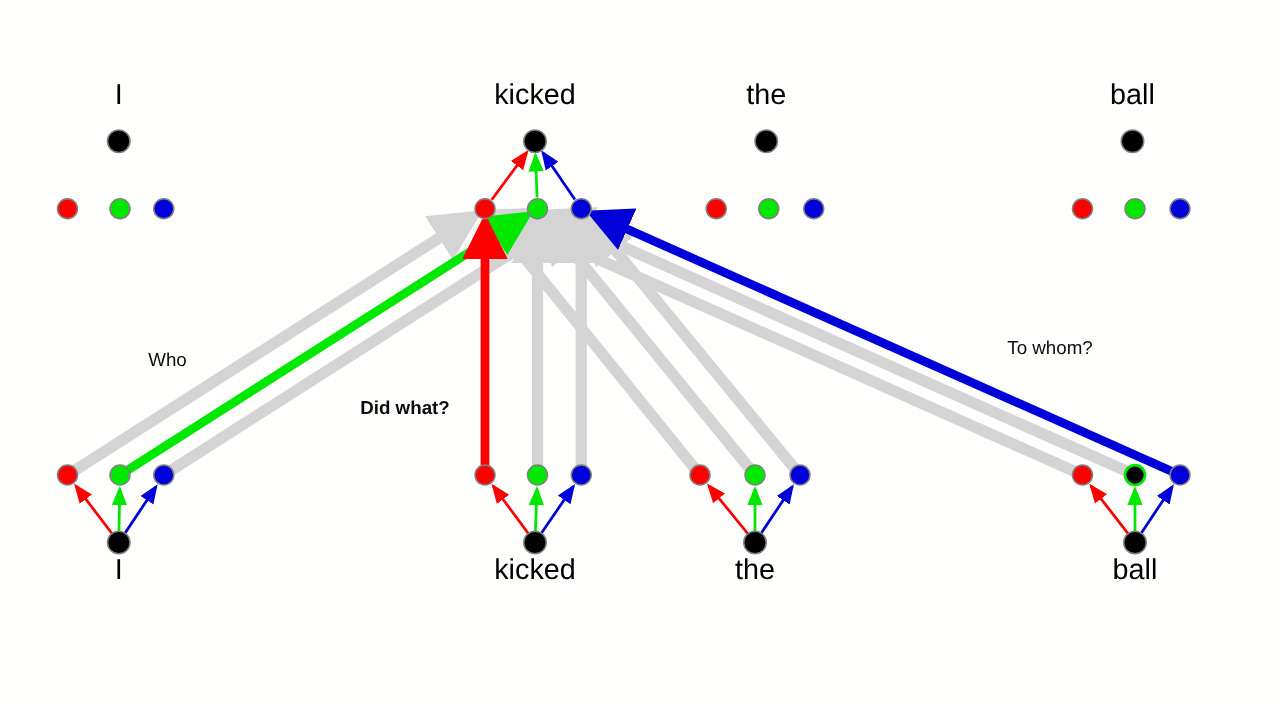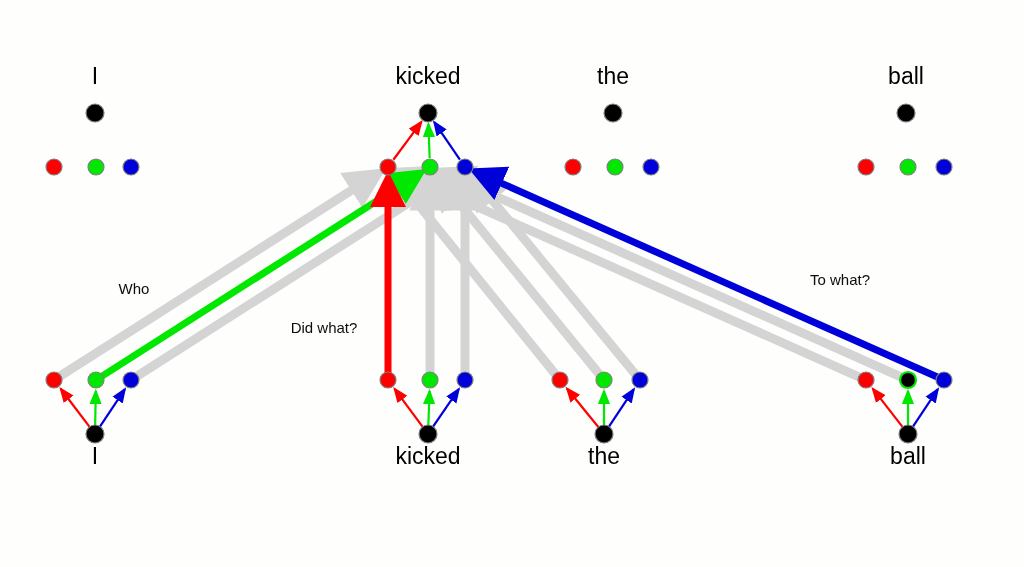--- a/index.html
+++ b/index.html
@@ -145,16 +145,16 @@
   <div class="wordlabel" style="left:428px; top:76px;">kicked</div>
   <div class="wordlabel" style="left:613px; top:76px;">the</div>
   <div class="wordlabel" style="left:906px; top:76px;">ball</div>
 
   <div class="wordlabel" style="left:95px; top:456px;">I</div>
   <div class="wordlabel" style="left:428px; top:456px;">kicked</div>
   <div class="wordlabel" style="left:604px; top:456px;">the</div>
   <div class="wordlabel" style="left:908px; top:456px;">ball</div>
 
   <div class="edgelabel" style="left:134px; top:288px;">Who</div>
-  <div class="edgelabel" style="left:324px; top:327px;">Did what?</div>
-  <div class="edgelabel" style="left:840px; top:279px;">To what?</div>
+  <div class="edgelabel" style="left:324px; top:327px;font-weight:bold;">Did what?</div>
+  <div class="edgelabel" style="left:840px; top:279px;">To whom?</div>
 
 </div>
 
 </body></html>

